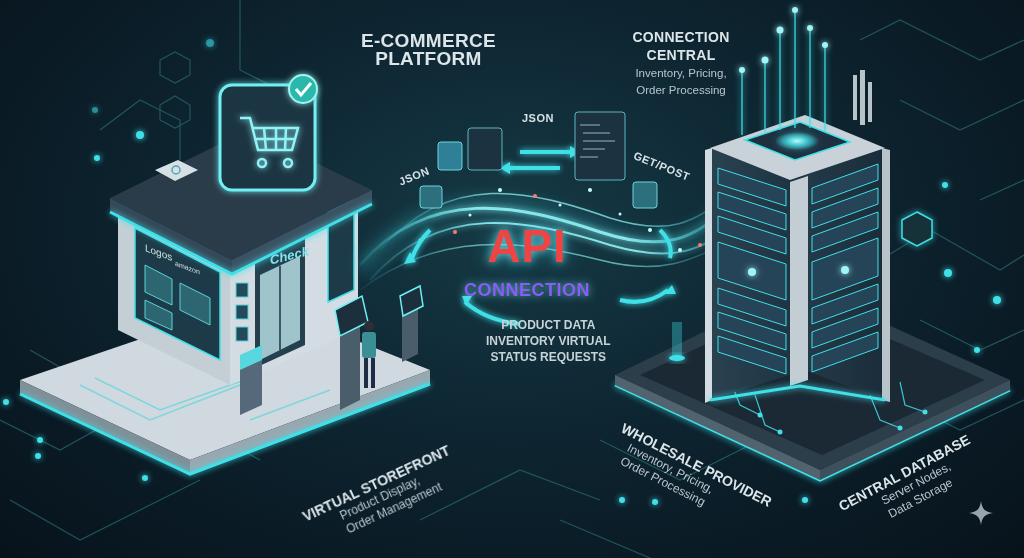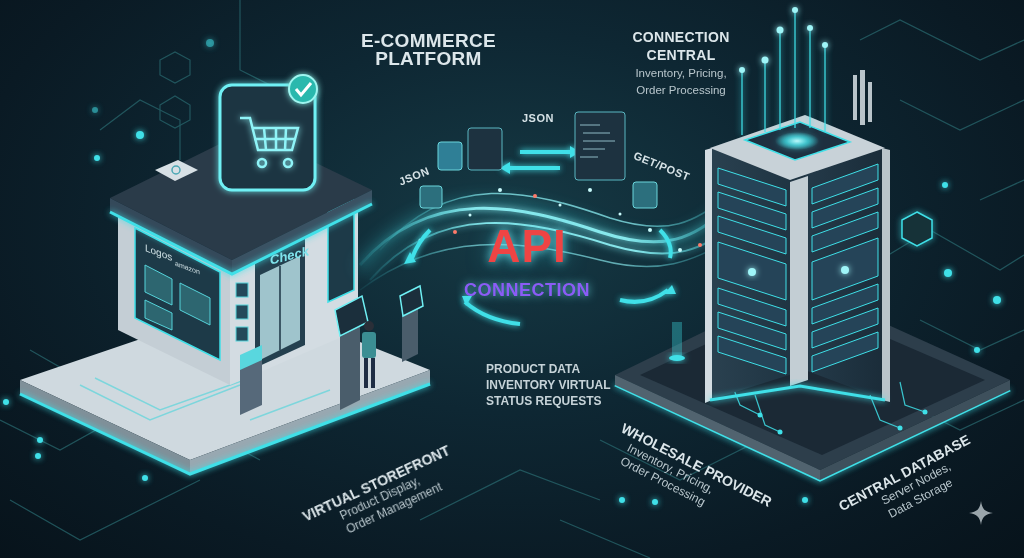--- a/index.html
+++ b/index.html
@@ -20,21 +20,21 @@
   #wholesale-top { left: 606px; top: 28px; text-align: center; width: 150px; }
   #wholesale-top .t { font-size: 14px; line-height: 18px; }
   #wholesale-top .s { font-size: 11.5px; line-height: 15px; margin-top: 2px; }
 
   #api-center { left: 452px; top: 222px; width: 150px; text-align: center; }
   #api-center .big { font-size: 46px; font-weight: 700; color: #ef4444; line-height: 48px;
       text-shadow: 0 0 10px rgba(110,230,240,0.9), 0 0 22px rgba(60,200,220,0.6); letter-spacing: 1px; }
   #api-center .small { font-size: 18px; font-weight: 700; color: #8b5cf6; margin-top: 10px;
       text-shadow: 0 0 8px rgba(110,230,240,0.8); letter-spacing: 0.5px; }
 
-  #payload-list { left: 486px; top: 317px; text-align: left; font-size: 12px; line-height: 16px; color: #c6d3d8; font-weight: 600; margin-top: 44px; }
+  #payload-list { left: 486px; top: 317px; text-align: center; font-size: 12px; line-height: 16px; color: #c6d3d8; font-weight: 600; }
 
   .rot-block { transform-origin: left top; }
   #storefront-label { left: 300px; top: 510px; transform: rotate(-25deg); }
   #storefront-label .t { font-size: 14px; font-weight: 700; color: #dce6ea; }
   #storefront-label .s { font-size: 12px; color: #b8c6cc; line-height: 15px; padding-left: 34px; }
 
   #wholesale-bottom { left: 626px; top: 420px; transform: rotate(27deg); }
   #wholesale-bottom .t { font-size: 14px; font-weight: 700; color: #dce6ea; }
   #wholesale-bottom .s { font-size: 12px; color: #b8c6cc; line-height: 15px; padding-left: 14px; }
 

